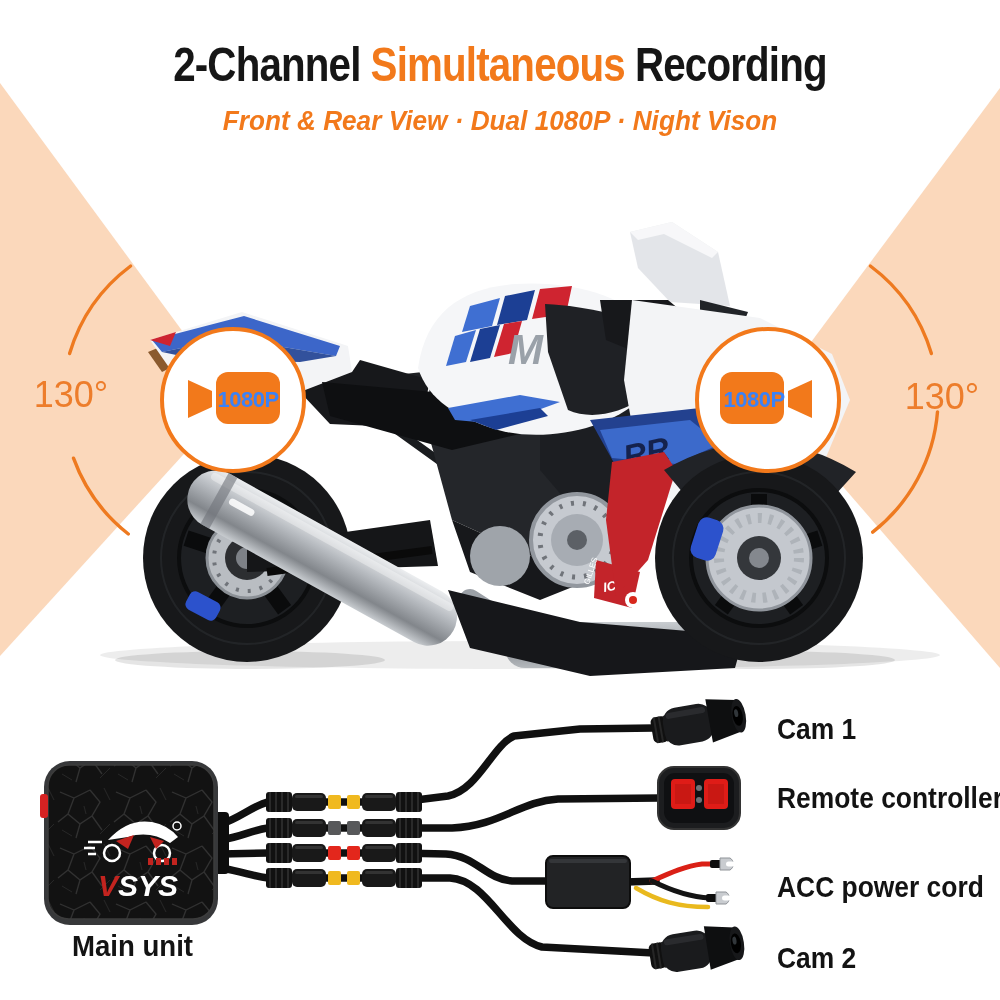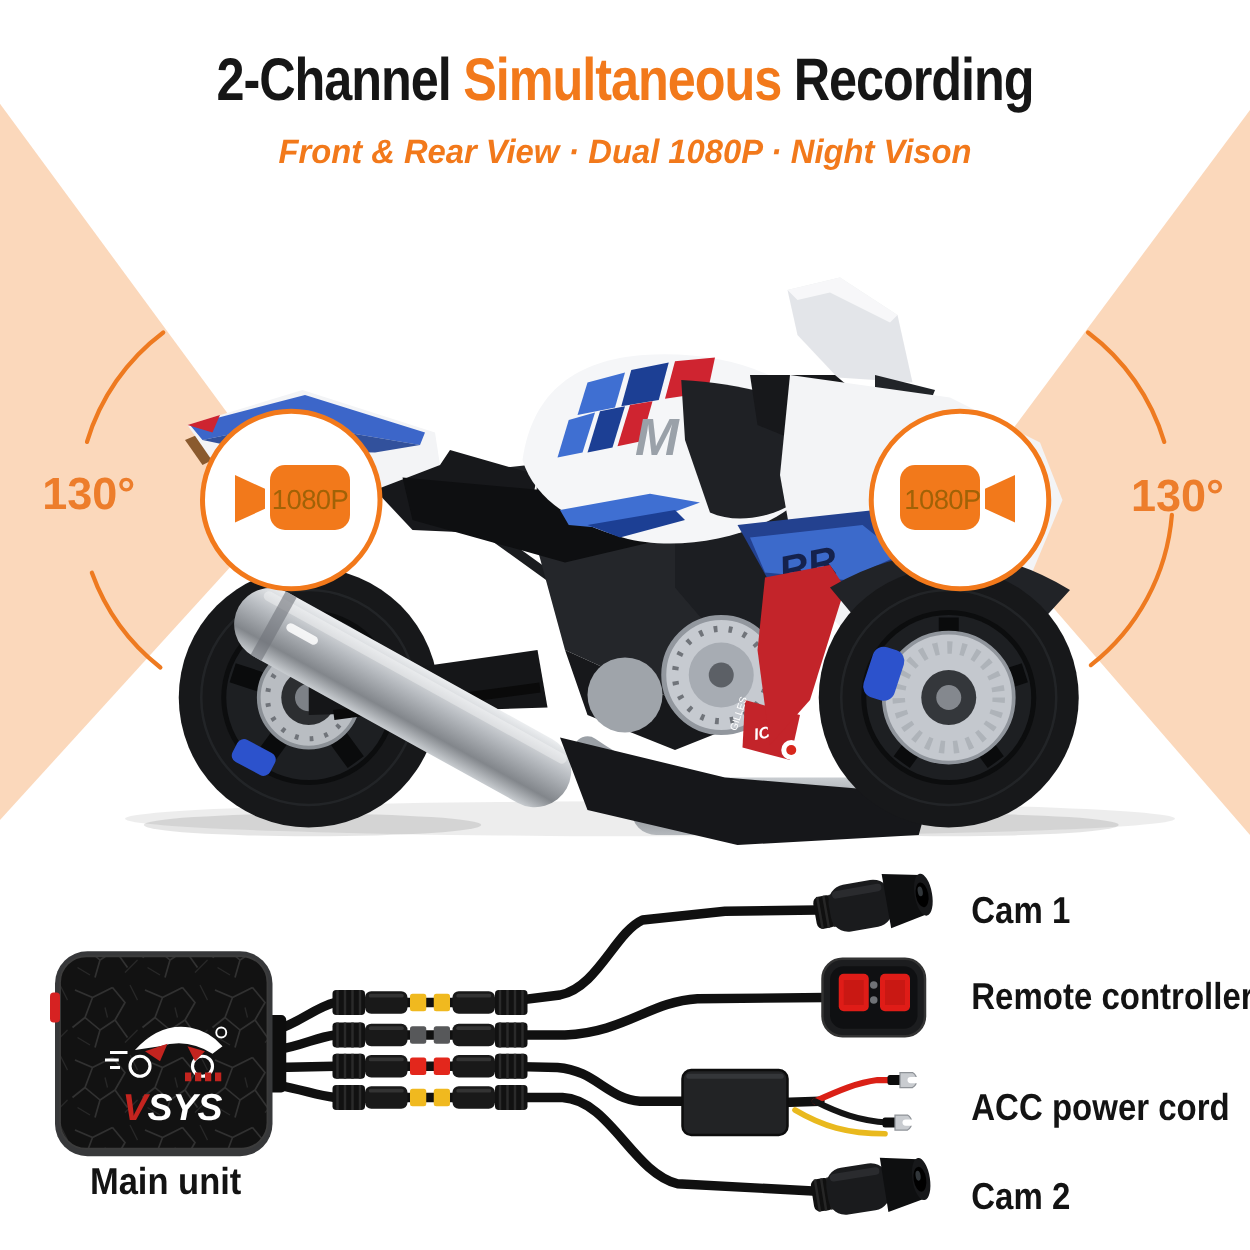--- a/index.html
+++ b/index.html
@@ -5,24 +5,24 @@
   html,body{margin:0;padding:0;background:#fff;}
   .stage{position:relative;width:1000px;height:1000px;background:#ffffff;overflow:hidden;
          font-family:"Liberation Sans",sans-serif;}
   svg{position:absolute;left:0;top:0;}
   .txt{position:absolute;white-space:nowrap;}
   .title{top:40px;left:0;width:1000px;text-align:center;font-size:48px;font-weight:bold;
          letter-spacing:-1px;color:#161616;transform:scaleX(.84);transform-origin:center;line-height:1.05;}
   .title .accent{color:#F2791B;margin:0 12px;}
   .subtitle{top:106px;left:0;width:1000px;text-align:center;font-size:27px;font-weight:bold;
             font-style:italic;color:#F2791B;transform:scaleX(.97);transform-origin:center;}
-  .angle{font-size:36px;font-weight:700;color:#ED7D2B;}
+  .angle{font-size:36px;font-weight:400;color:#ED7D2B;}
   .angle.left{left:26px;top:374px;width:90px;text-align:center;}
   .angle.right{left:892px;top:376px;width:100px;text-align:center;}
-  .badge-label{font-size:22px;font-weight:normal;color:#a16207;letter-spacing:-.5px;
+  .badge-label{font-size:22px;font-weight:bold;color:#3b82f6;letter-spacing:-.5px;
                width:66px;text-align:center;}
   .badge-label.left{left:215px;top:387px;}
   .badge-label.right{left:721px;top:387px;}
   .dlabel{font-size:30px;font-weight:bold;color:#131313;transform:scaleX(.88);transform-origin:left;}
   .dlabel.cam1{left:777px;top:712px;}
   .dlabel.remote{left:777px;top:781px;}
   .dlabel.acc{left:777px;top:870px;}
   .dlabel.cam2{left:777px;top:941px;}
   .dlabel.mainunit{left:50px;top:929px;width:165px;text-align:center;transform:scaleX(.92);transform-origin:center;}
 </style>

